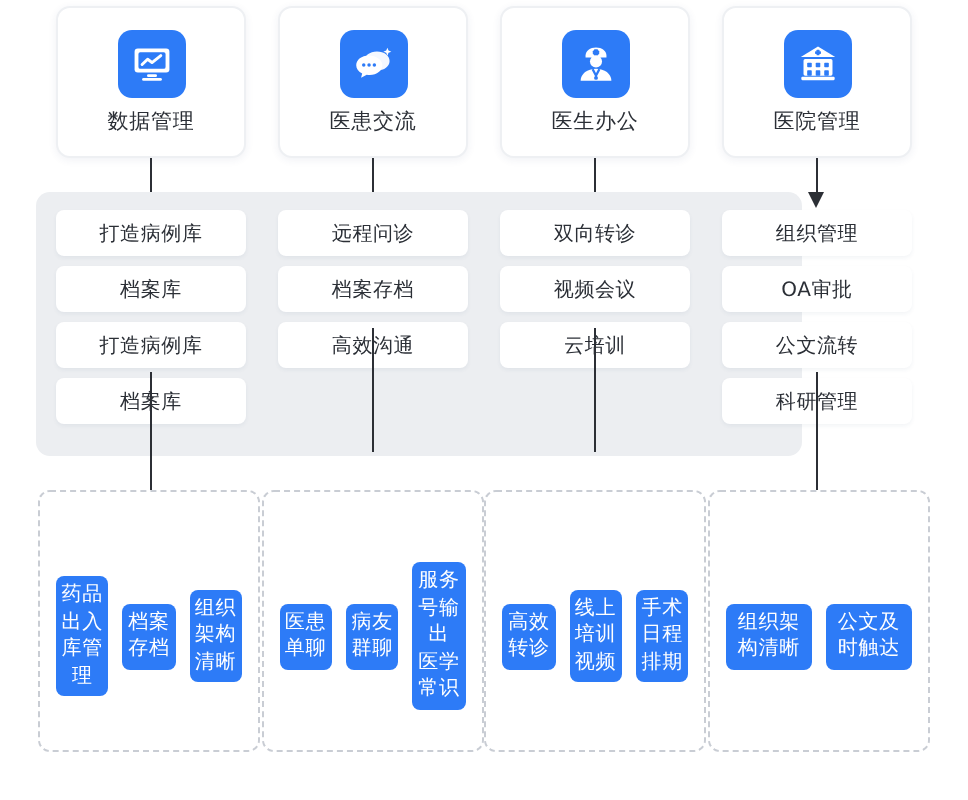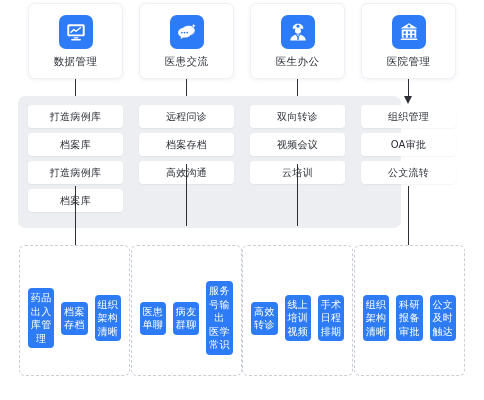--- a/index.html
+++ b/index.html
@@ -341,20 +341,21 @@
       <div class="band-col">
         <div class="band-chip">双向转诊</div>
         <div class="band-chip">视频会议</div>
         <div class="band-chip">云培训</div>
       </div>
 
       <div class="band-col">
         <div class="band-chip">组织管理</div>
         <div class="band-chip">OA审批</div>
         <div class="band-chip">公文流转</div>
+        <div class="band-chip">科研管理</div>
       </div>
 
     </div>
   </div>
 
   <div class="arrows-b" style="top:186px;height:75px;">
     <div class="arrow-slot">
       <div class="long-arrow" style="height:75px;">
         <div class="conn-line" style="height:62px;"></div>
         <div class="head" style="top:60px;"></div>
@@ -395,19 +396,18 @@
     </div>
 
     <div class="dashed-box">
       <div class="blue-chip">高效转诊</div>
       <div class="blue-chip">线上培训视频</div>
       <div class="blue-chip">手术日程排期</div>
     </div>
 
     <div class="dashed-box">
       <div class="blue-chip">组织架构清晰</div>
-      <div class="blue-chip">科研报备审批</div>
       <div class="blue-chip">公文及时触达</div>
     </div>
 
   </div>
 
 </div>
 
 </body></html>

